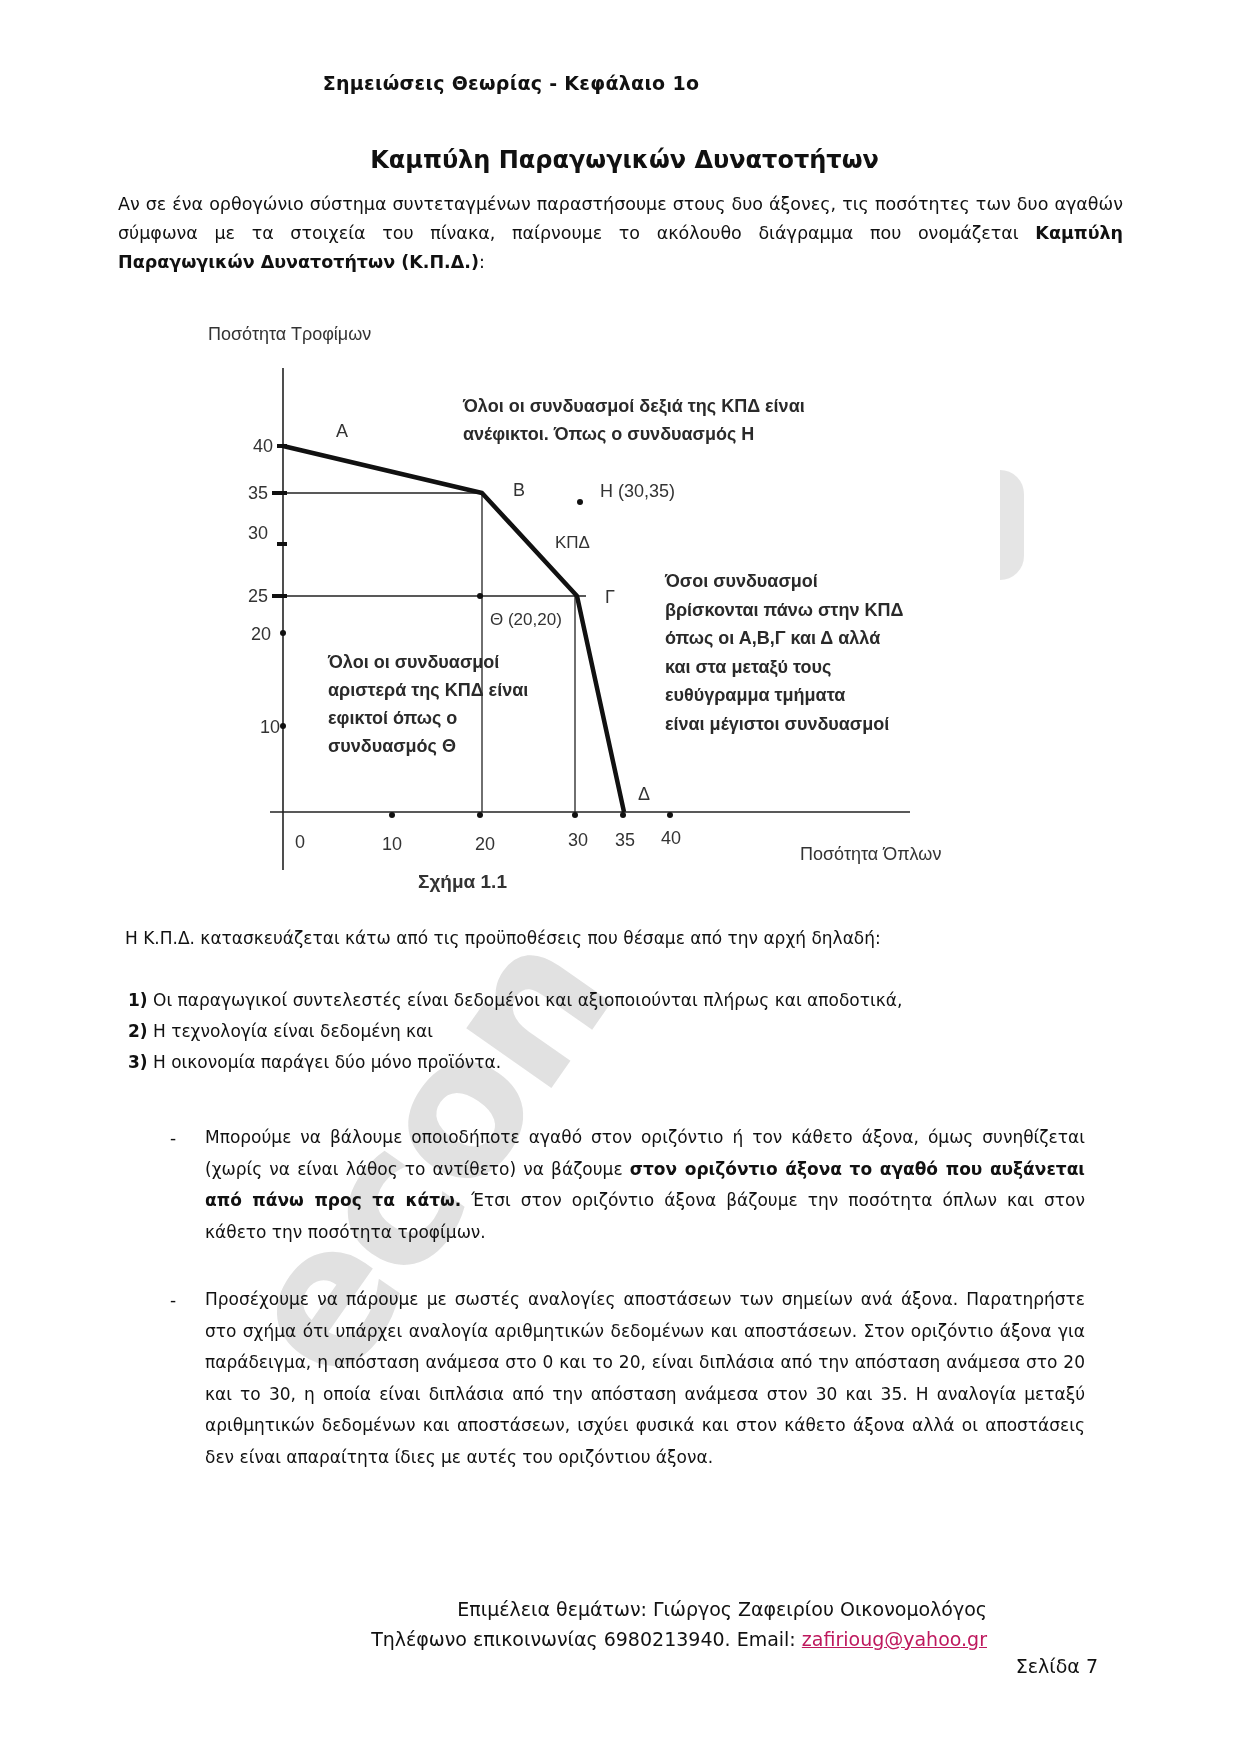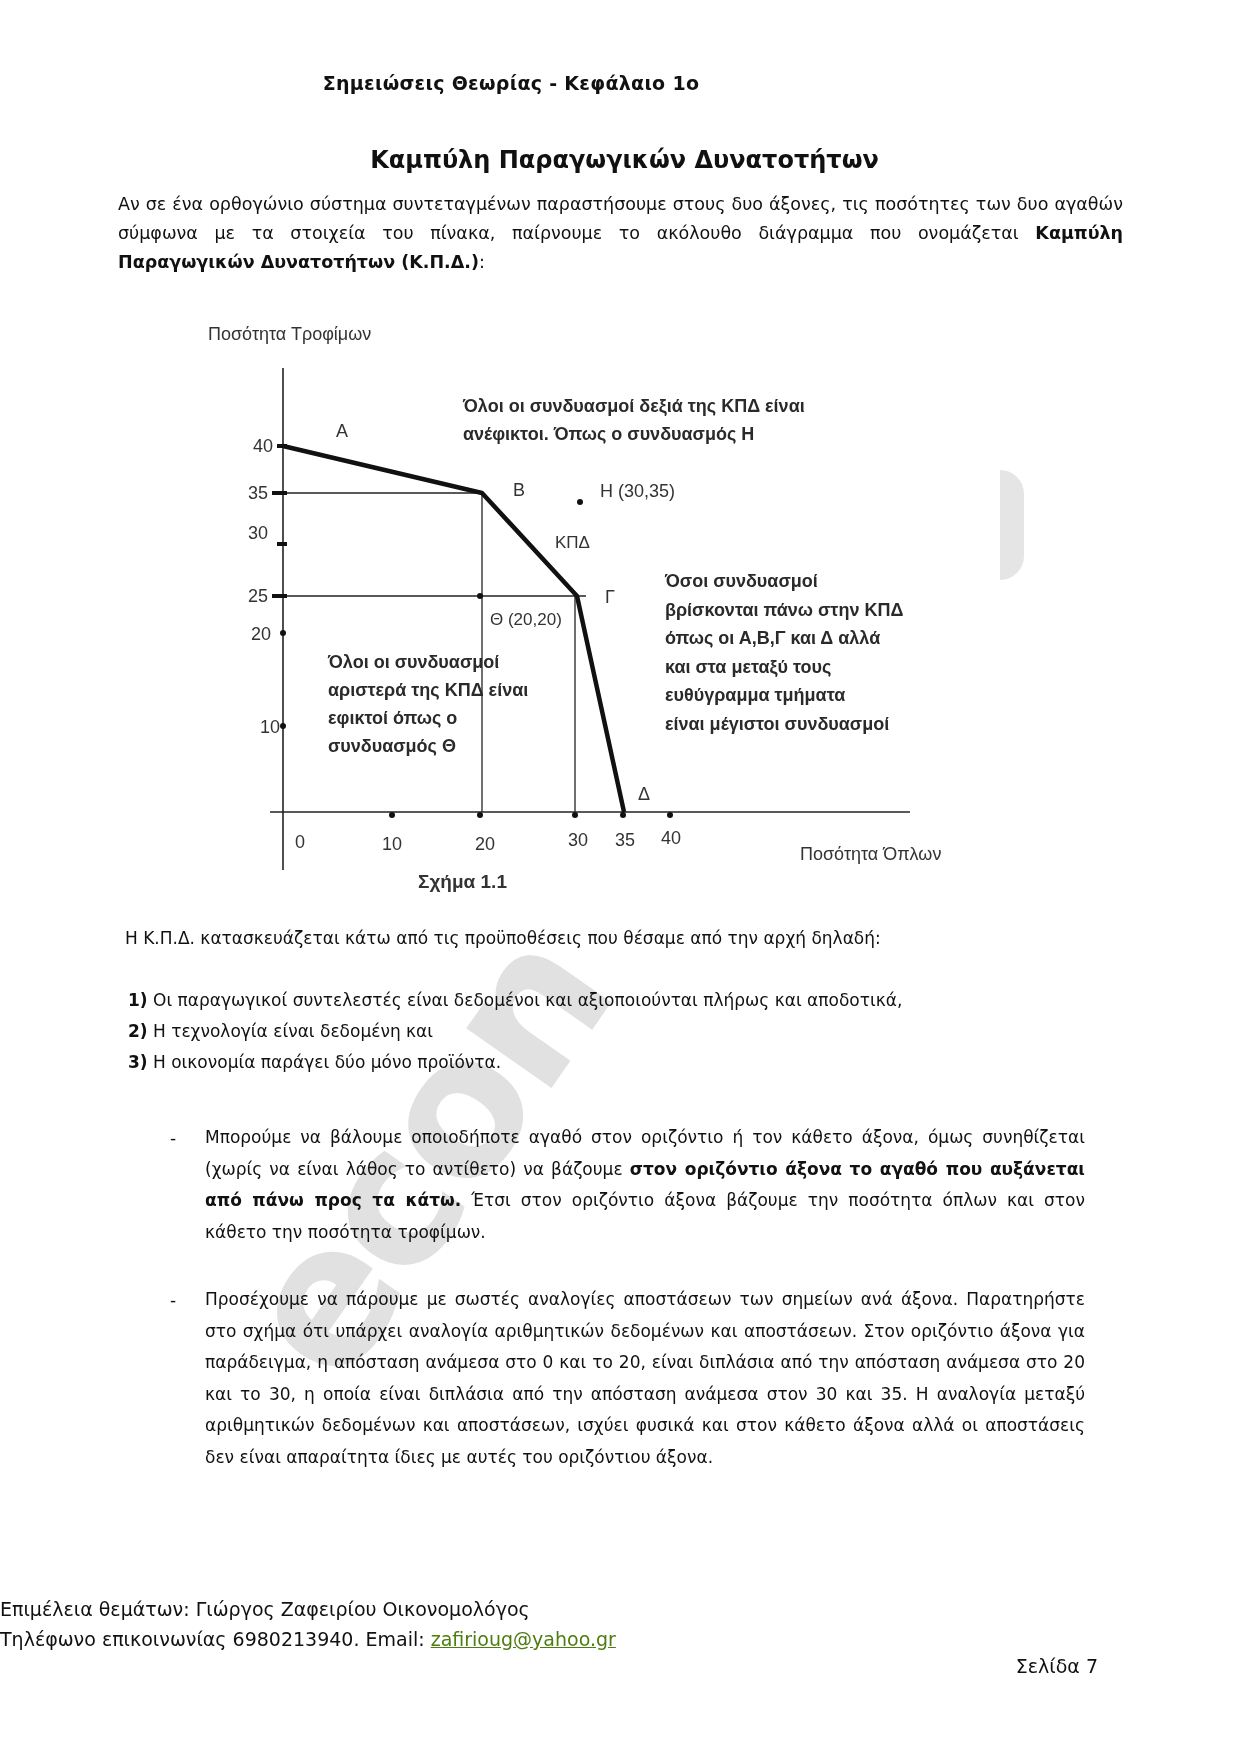--- a/index.html
+++ b/index.html
@@ -13,22 +13,22 @@
   .wm-right { left:1000px; top:470px; width:24px; height:110px; background:#e2e2e2; border-radius:0 40px 40px 0; opacity:0.9; }
   svg.chart { position:absolute; left:0; top:0; }
   .chart-text { font-family:"Liberation Sans", sans-serif; }
   .lead { top:928px; left:125px; font-size:17px; }
   .list { top:985px; left:118px; font-size:17px; line-height:31px;margin-left:10px; }
   .list .num { font-weight:bold; }
   .bullet { left:170px; font-size:17px; }
   .bullet-dash { position:absolute; left:0; top:0; }
   .bullet-text { position:absolute; left:35px; width:880px; line-height:31.5px; text-align:justify; }
   .bullet-text b { font-weight:bold; }
-  .footer { left:0; width:987px; text-align:left; font-size:19px; }
-  .email { color:#4d7c0f; text-decoration:underline; }
+  .footer { left:0; width:987px; text-align:right; font-size:19px; }
+  .email { color:#be185d; text-decoration:underline; }
   .pageno { right:143px; top:1655px; font-size:19px; }
 </style>
 </head>
 <body>
 
 <div class="abs watermark">econ</div>
 <div class="abs wm-right"></div>
 
 <div class="abs header">Σημειώσεις Θεωρίας - Κεφάλαιο 1ο</div>
 <div class="abs title">Καμπύλη Παραγωγικών Δυνατοτήτων</div>

